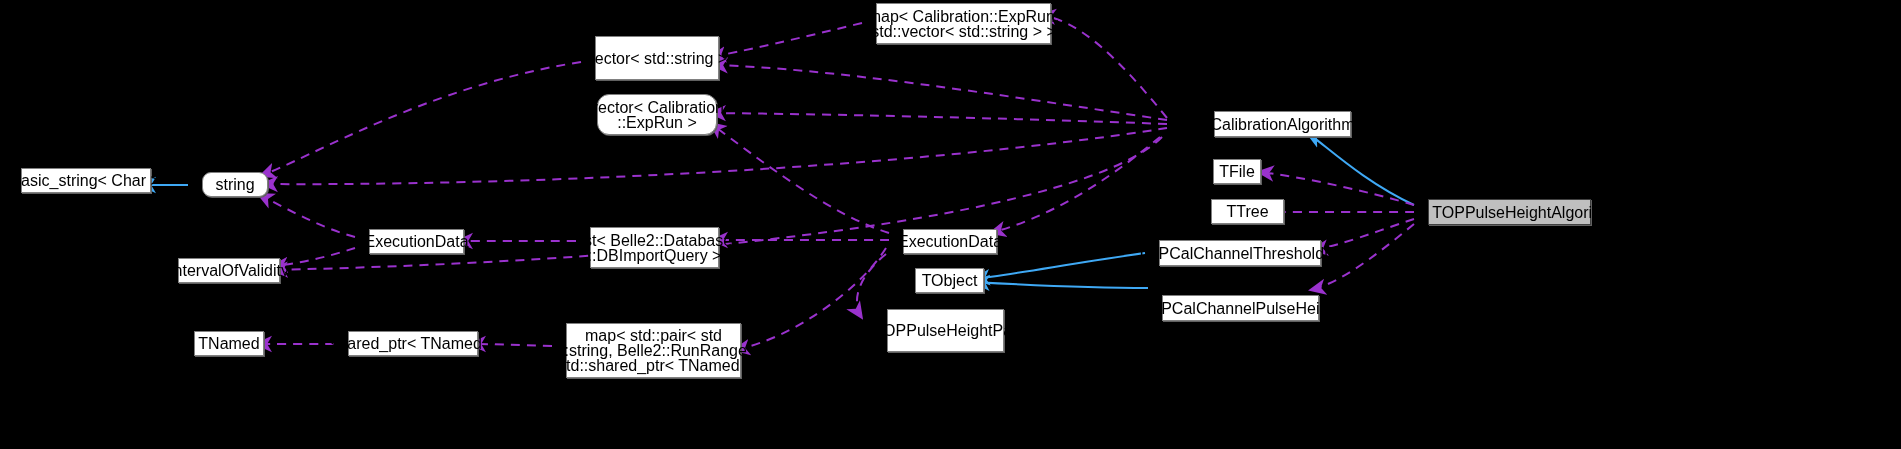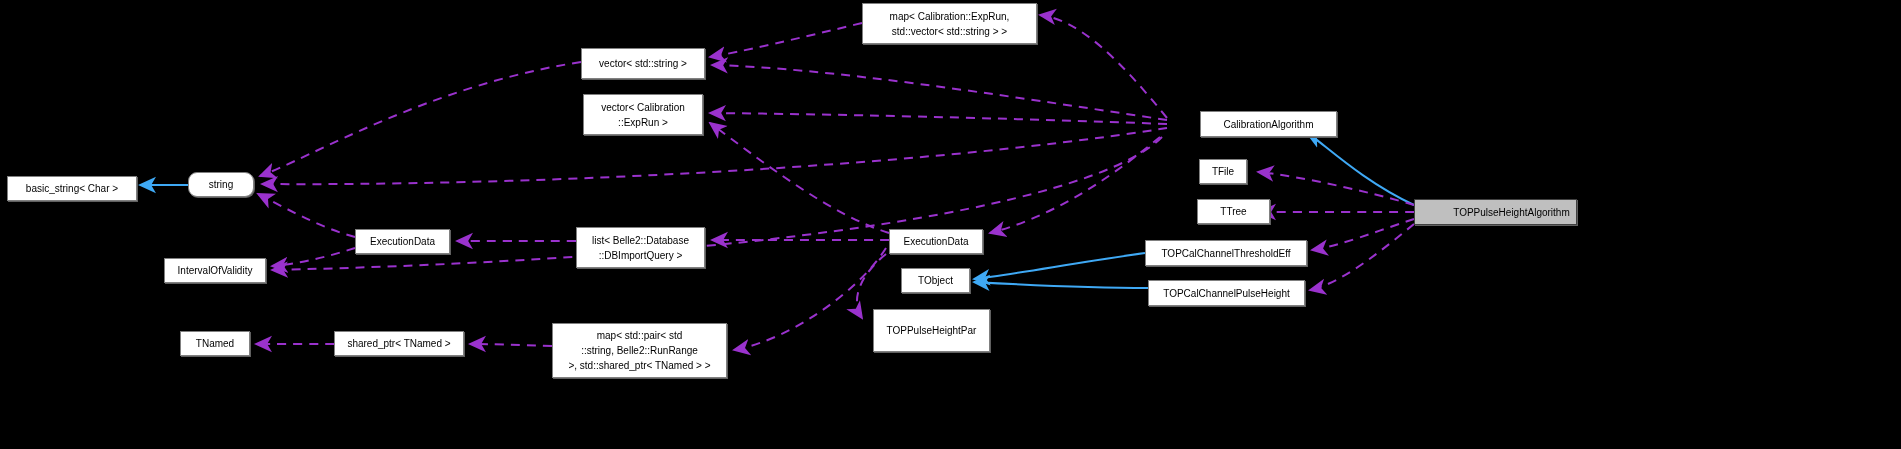--- a/index.html
+++ b/index.html
@@ -1,21 +1,21 @@
 <!DOCTYPE html>
 <html><head>
 <meta charset="utf-8">
 <style>
   html,body{margin:0;padding:0;background:#000;}
   #canvas{position:relative;width:1901px;height:449px;background:#000;overflow:hidden;
           font-family:"Liberation Sans",sans-serif;}
   .node{position:absolute;box-sizing:border-box;background:#ffffff;border:1px solid #808080;
-        color:#000000;font-size:10px;line-height:15px;text-align:center;
+        color:#000000;font-size:16px;line-height:15px;text-align:center;
         display:flex;align-items:center;justify-content:center;white-space:pre;
-        box-shadow:1px 1px 0 #606060;}
+        box-shadow:1px 1px 0 #606060;margin-left:14px;}
   .node.hl{background:#bfbfbf;border:1px solid #404040;padding-left:32px;}
   svg#edges{position:absolute;left:0;top:0;width:1901px;height:449px;pointer-events:none;}
 </style>
 </head>
 <body>
 
 <div id="canvas">
   <svg id="edges">
     <defs>
       <marker id="arrow-usage" markerWidth="9" markerHeight="9" refX="8" refY="4.5" orient="auto">
@@ -47,33 +47,33 @@
         <path d="M 1414 205 C 1370 192 1300 176 1258 172" fill="none" stroke="#9a32cd" stroke-width="2" stroke-dasharray="9,7" marker-end="url(#arrow-usage)"></path>
         <path d="M 1414 212 C 1370 212 1310 212 1260 212" fill="none" stroke="#9a32cd" stroke-width="2" stroke-dasharray="9,7" marker-end="url(#arrow-usage)"></path>
         <path d="M 1414 219 C 1380 230 1340 246 1312 250" fill="none" stroke="#9a32cd" stroke-width="2" stroke-dasharray="9,7" marker-end="url(#arrow-usage)"></path>
         <path d="M 1414 224 C 1380 252 1340 284 1310 290" fill="none" stroke="#9a32cd" stroke-width="2" stroke-dasharray="9,7" marker-end="url(#arrow-usage)"></path>
         <path d="M 1145 253 C 1080 262 1010 275 974 279" fill="none" stroke="#3fa9f5" stroke-width="2" marker-end="url(#arrow-inherit)"></path>
         <path d="M 1148 288 C 1080 288 1010 284 974 282" fill="none" stroke="#3fa9f5" stroke-width="2" marker-end="url(#arrow-inherit)"></path>
         <path d="M 886 254 C 860 275 850 300 862 318" fill="none" stroke="#9a32cd" stroke-width="2" stroke-dasharray="9,7" marker-end="url(#arrow-usage)"></path>
       </g>
   </svg>
   <div id="node-layer">
-      <div class="node" style="left: 7px; top: 176px; width: 130px; height: 25px;">basic_string&lt; Char &gt;</div>
+      <div class="node" style="left: 7px; top: 168px; width: 130px; height: 25px;">basic_string&lt; Char &gt;</div>
       <div class="node" style="left: 188px; top: 172px; width: 66px; height: 25px; border-radius: 9px;">string</div>
-      <div class="node" style="left: 581px; top: 48px; width: 124px; height: 31px;">vector&lt; std::string &gt;</div>
-      <div class="node" style="left: 583px; top: 94px; width: 120px; height: 41px;">vector&lt; Calibration
+      <div class="node" style="left: 581px; top: 36px; width: 124px; height: 44px;">vector&lt; std::string &gt;</div>
+      <div class="node" style="left: 583px; top: 94px; width: 120px; height: 41px; border-radius: 12px;">vector&lt; Calibration
 ::ExpRun &gt;</div>
       <div class="node" style="left: 862px; top: 3px; width: 175px; height: 41px;">map&lt; Calibration::ExpRun,
 std::vector&lt; std::string &gt; &gt;</div>
       <div class="node" style="left: 1200px; top: 111px; width: 137px; height: 26px;">CalibrationAlgorithm</div>
       <div class="node" style="left: 1199px; top: 159px; width: 48px; height: 25px;">TFile</div>
       <div class="node" style="left: 1197px; top: 199px; width: 73px; height: 25px;">TTree</div>
       <div class="node hl" style="left: 1414px; top: 199px; width: 163px; height: 26px;">TOPPulseHeightAlgorithm</div>
       <div class="node" style="left: 1145px; top: 240px; width: 162px; height: 26px;">TOPCalChannelThresholdEff</div>
-      <div class="node" style="left: 1148px; top: 280px; width: 157px; height: 26px;">TOPCalChannelPulseHeight</div>
+      <div class="node" style="left: 1148px; top: 295px; width: 157px; height: 26px;">TOPCalChannelPulseHeight</div>
       <div class="node" style="left: 355px; top: 229px; width: 95px; height: 25px;">ExecutionData</div>
       <div class="node" style="left: 164px; top: 258px; width: 102px; height: 25px;">IntervalOfValidity</div>
       <div class="node" style="left: 576px; top: 227px; width: 129px; height: 41px;">list&lt; Belle2::Database
 ::DBImportQuery &gt;</div>
       <div class="node" style="left: 889px; top: 229px; width: 94px; height: 25px;">ExecutionData</div>
       <div class="node" style="left: 901px; top: 268px; width: 69px; height: 25px;">TObject</div>
       <div class="node" style="left: 873px; top: 309px; width: 117px; height: 43px;">TOPPulseHeightPar</div>
       <div class="node" style="left: 180px; top: 331px; width: 70px; height: 25px;">TNamed</div>
       <div class="node" style="left: 334px; top: 331px; width: 130px; height: 25px;">shared_ptr&lt; TNamed &gt;</div>
       <div class="node" style="left: 552px; top: 323px; width: 175px; height: 55px;">map&lt; std::pair&lt; std

